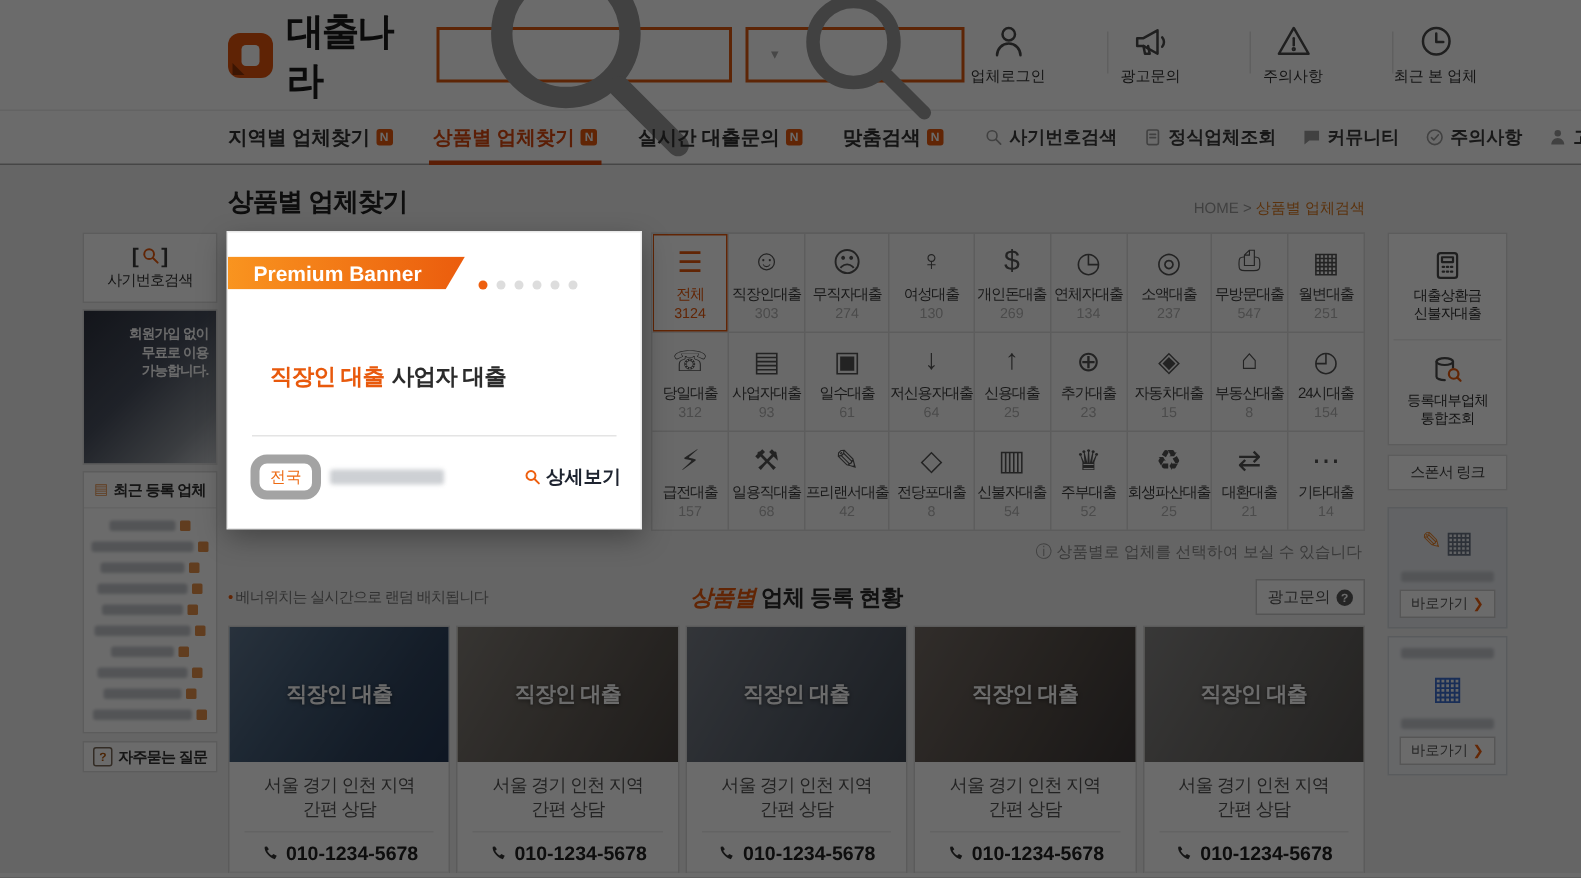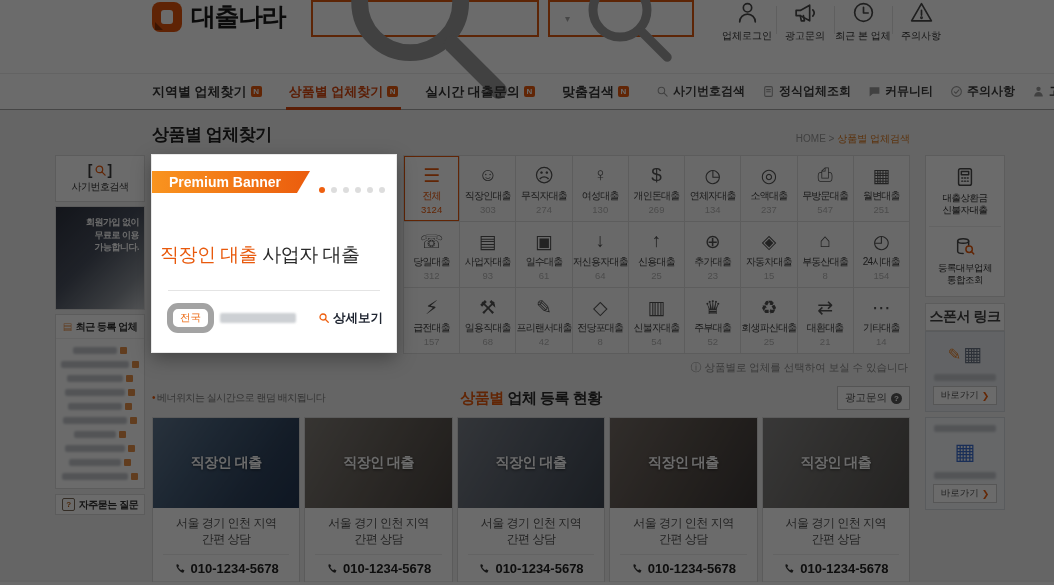--- a/index.html
+++ b/index.html
@@ -5,36 +5,36 @@
   html,body{margin:0;padding:0;background:#222;}
   .page{width:1054px;height:585px;background:#fff;position:relative;overflow:hidden;
         font-family:"Liberation Sans","DejaVu Sans",sans-serif;}
   svg{stroke-linecap:round;stroke-linejoin:round;}
   .ico{fill:none;stroke:#4a4a4a;stroke-width:1.6;}
   .ico-sm{fill:none;stroke:#9b9b9b;stroke-width:2;}
   .ico-fill{fill:#9b9b9b;stroke:none;}
   .org{stroke:#e8590c;}
 
   
-  .top{height:73px;display:flex;align-items:flex-start;padding-left:152px;box-sizing:border-box;background:#fff;}
+  .top{height:73px;display:flex;align-items:center;padding-left:152px;box-sizing:border-box;background:#fff;}
   .logo{display:flex;align-items:center;gap:9px;margin-right:26px;cursor:pointer;}
   .logo-mark{width:30px;height:30px;background:#e2550e;border-radius:8px;position:relative;flex:none;}
   .logo-mark::after{content:"";position:absolute;left:9px;top:8px;width:12px;height:14px;background:#fff;border-radius:3px;}
   .logo-mark::before{content:"";position:absolute;left:3px;bottom:2px;width:0;height:0;
       border-left:8px solid #8f3406;border-top:8px solid transparent;}
   .logo-text{font-size:25px;font-weight:bold;color:#1c1c1c;letter-spacing:-1.5px;}
   .search-box{display:flex;align-items:center;border:2px solid #dd5a0f;height:37px;box-sizing:border-box;
       padding:0 9px;background:#fff;}
   .search-global{width:228px;margin-right:9px;}
   .search-company{width:146px;}
   .search-box input{border:none;outline:none;flex:1;min-width:0;font-size:12px;color:#333;
       font-family:"Liberation Sans","DejaVu Sans",sans-serif;background:transparent;}
   .search-box input::placeholder{color:#999;}
   .chev{color:#aaa;font-size:10px;margin:0 5px 0 2px;}
-  .quick{margin-left:auto;display:flex;align-items:center;padding-right:104px;}
+  .quick{margin-left:auto;display:flex;align-items:center;padding-right:68px;gap:37px;}
   .quick-item{display:flex;flex-direction:column;align-items:center;gap:4px;width:58px;position:relative;cursor:pointer;}
   .quick-item+.quick-item::before{content:"";position:absolute;left:0;top:6px;height:28px;width:1px;background:#e3e3e3;}
   .quick-item svg{width:25px;height:25px;}
   .quick-lbl{font-size:10px;color:#333;white-space:nowrap;}
 
   
   .main-nav{height:37px;border-top:1px solid #ececec;border-bottom:1px solid #a8a8a8;display:flex;
       align-items:stretch;padding:0 132px 0 152px;box-sizing:border-box;background:#fff;}
   .nav-item{display:flex;align-items:center;gap:4px;font-size:13px;font-weight:bold;color:#333;
       margin-right:27px;position:relative;cursor:pointer;white-space:nowrap;}
@@ -87,30 +87,30 @@
   .recent-item:nth-child(9) .blur-bar{width:52px;}
   .recent-item:nth-child(10) .blur-bar{width:66px;}
   .n-dot{width:7px;height:7px;background:#e8914a;border-radius:1px;filter:blur(.5px);flex:none;}
   .faq-btn{height:21px;display:flex;align-items:center;justify-content:center;gap:4px;font-size:10px;
       font-weight:bold;color:#333;cursor:pointer;letter-spacing:-0.5px;}
   .faq-ico{width:11px;height:11px;border:1px solid #7a6a58;border-radius:2px;color:#b35a10;font-size:8px;
       display:flex;align-items:center;justify-content:center;font-weight:bold;}
 
   
   .top-row{display:flex;margin-bottom:6px;}
-  .premium-banner{width:244px;height:197px;background:#fff;position:relative;z-index:100;flex:none;margin-right:7px;
+  .premium-banner{width:275px;height:197px;background:#fff;position:relative;z-index:100;flex:none;margin-right:7px;
       box-shadow:0 0 0 1px #e8e8e8,0 6px 18px rgba(0,0,0,.35);cursor:pointer;}
   .ribbon{position:absolute;top:16px;left:0;height:22px;width:158px;
       background:linear-gradient(90deg,#f9941f,#eb5c0d);color:#fff;font-size:14px;font-weight:bold;
       display:flex;align-items:center;padding-left:17px;box-sizing:border-box;
       clip-path:polygon(0 0,100% 0,calc(100% - 13px) 100%,0 100%);}
   .dots{position:absolute;top:32px;left:167px;display:flex;gap:6px;}
   .dot-i{width:6px;height:6px;border-radius:50%;background:#ddd;cursor:pointer;}
   .dot-i.active{background:#ee5f0f;}
-  .b-title{position:absolute;top:87px;left:8px;font-size:19px;font-weight:normal;color:#2b2b2b;letter-spacing:-0.5px;}
+  .b-title{position:absolute;top:87px;left:28px;font-size:15px;font-weight:bold;color:#2b2b2b;letter-spacing:-0.5px;}
   .b-title .acc{color:#e8590c;margin-right:5px;}
   .b-divider{position:absolute;top:135px;left:16px;right:16px;height:1px;background:#e4e4e4;}
   .b-foot{position:absolute;left:15px;right:13px;top:151px;height:24px;display:flex;align-items:center;}
   .region-pill{border:6px solid #a3a3a3;color:#ed6a13;font-size:10.5px;border-radius:11px;
       padding:2px 7px;margin-right:6px;flex:none;}
   .b-company{width:76px;height:10px;background:#cdd0d4;border-radius:2px;filter:blur(1.3px);}
   .detail-link{margin-left:auto;display:flex;align-items:center;gap:3px;font-size:12.5px;font-weight:bold;color:#1e2430;}
   .detail-link svg{width:12px;height:12px;stroke:#ee5f0f;stroke-width:2.6;fill:none;}
 
   .cat-grid{flex:1;display:grid;grid-template-columns:repeat(9,1fr);grid-auto-rows:65px;
@@ -125,21 +125,21 @@
 
   .note-row{display:flex;justify-content:flex-end;align-items:center;gap:3px;font-size:10.5px;color:#8b8b8b;
       margin:2px 2px 10px 0;}
   .info-glyph{font-size:11px;color:#9a9a9a;}
 
   
   .section-row{position:relative;height:26px;display:flex;align-items:center;margin-bottom:6px;}
   .left-note{font-size:10px;color:#777;letter-spacing:-0.5px;}
   .left-note .bullet{color:#e8590c;margin-right:2px;}
   .sec-title{position:absolute;left:0;right:0;text-align:center;font-size:15px;font-weight:bold;color:#2b2b2b;letter-spacing:-0.5px;}
-  .sec-title .acc{color:#e8590c;}
+  .sec-title .acc{color:#e8590c;font-style:italic;}
   .ad-btn{margin-left:auto;position:relative;z-index:1;border:1px solid #c9c9c9;background:#fdfdfd;
       font-size:10.5px;color:#555;padding:4px 7px;display:flex;align-items:center;gap:4px;cursor:pointer;}
   .q-circle{width:11px;height:11px;border-radius:50%;background:#5a5a5a;color:#fff;font-size:8px;
       display:flex;align-items:center;justify-content:center;font-weight:bold;}
 
   .cards{display:flex;gap:4px;}
   .card{flex:1;background:#fff;border:1px solid #d8d8d8;box-sizing:border-box;cursor:pointer;}
   .card-img{height:90px;position:relative;display:flex;align-items:center;justify-content:center;overflow:hidden;}
   .card-img::after{content:"";position:absolute;inset:0;background:rgba(15,20,30,.42);}
   .card-tag{position:relative;z-index:1;color:#fff;font-size:14px;font-weight:bold;text-shadow:0 1px 3px rgba(0,0,0,.55);letter-spacing:-0.5px;}
@@ -156,21 +156,21 @@
   .card-phone svg{width:12px;height:12px;fill:#333;stroke:none;}
   .card-foot{border-top:1px solid #ececec;display:flex;align-items:center;justify-content:space-between;
       padding:5px 9px 6px;font-size:11px;font-weight:bold;color:#e8590c;letter-spacing:-0.5px;}
 
   
   .tools{padding:10px 3px;display:flex;flex-direction:column;align-items:center;margin-bottom:6px;}
   .tool{display:flex;flex-direction:column;align-items:center;gap:4px;font-size:9.5px;color:#333;
       text-align:center;line-height:1.3;cursor:pointer;letter-spacing:-0.5px;width:100%;}
   .tool+.tool{margin-top:9px;padding-top:9px;border-top:1px solid #ececec;}
   .tool svg{width:22px;height:22px;}
-  .sponsor-head{text-align:center;font-size:14px;font-weight:bold;color:#444;padding:4px 0;margin-bottom:0;
+  .sponsor-head{text-align:center;font-size:10px;font-weight:normal;color:#444;padding:4px 0;margin-bottom:11px;
       letter-spacing:-0.5px;}
   .ad{border:1px solid #d5d9de;margin-bottom:5px;padding:7px 4px 6px;display:flex;flex-direction:column;
       align-items:center;gap:5px;cursor:pointer;}
   .ad-1{background:#eaedf1;}
   .ad-2{background:#f3f5f8;}
   .ad-art{height:30px;display:flex;align-items:center;gap:2px;}
   .ad-art .a1{color:#e8822a;font-size:16px;}
   .ad-art .a2{color:#6b7686;font-size:20px;}
   .ad-art .a3{color:#3d6fd0;font-size:22px;}
   .ad .blur-bar{width:62px;}
@@ -220,32 +220,32 @@
       <div class="quick-item">
         <svg viewBox="0 0 24 24" class="ico">
             <path d="M3 10v5h4l9 5V5L7 10H3z"></path>
             <path d="M19 9.5a4.5 4.5 0 0 1 0 6"></path>
             <path d="M7 15l1 5h3l-1-5"></path>
           </svg>
         <span class="quick-lbl">광고문의</span>
       </div>
       <div class="quick-item">
         <svg viewBox="0 0 24 24" class="ico">
-            <circle cx="12" cy="12" r="8.5"></circle>
-            <path d="M12 7v5.5h4.5"></path>
-          </svg>
-        <span class="quick-lbl">최근 본 업체</span>
-      </div>
-      <div class="quick-item">
-        <svg viewBox="0 0 24 24" class="ico">
             <path d="M12 3.5L21.5 20h-19z"></path>
             <line x1="12" y1="10" x2="12" y2="14.5"></line>
             <circle cx="12" cy="17" r=".6"></circle>
           </svg>
         <span class="quick-lbl">주의사항</span>
+      </div>
+      <div class="quick-item">
+        <svg viewBox="0 0 24 24" class="ico">
+            <circle cx="12" cy="12" r="8.5"></circle>
+            <path d="M12 7v5.5h4.5"></path>
+          </svg>
+        <span class="quick-lbl">최근 본 업체</span>
       </div>
     </nav>
   </header>
 
   <nav class="main-nav">
     <div class="nav-item">
       <span>지역별 업체찾기</span>
       <span class="n-badge">N</span>
     </div>
     <div class="nav-item active">

